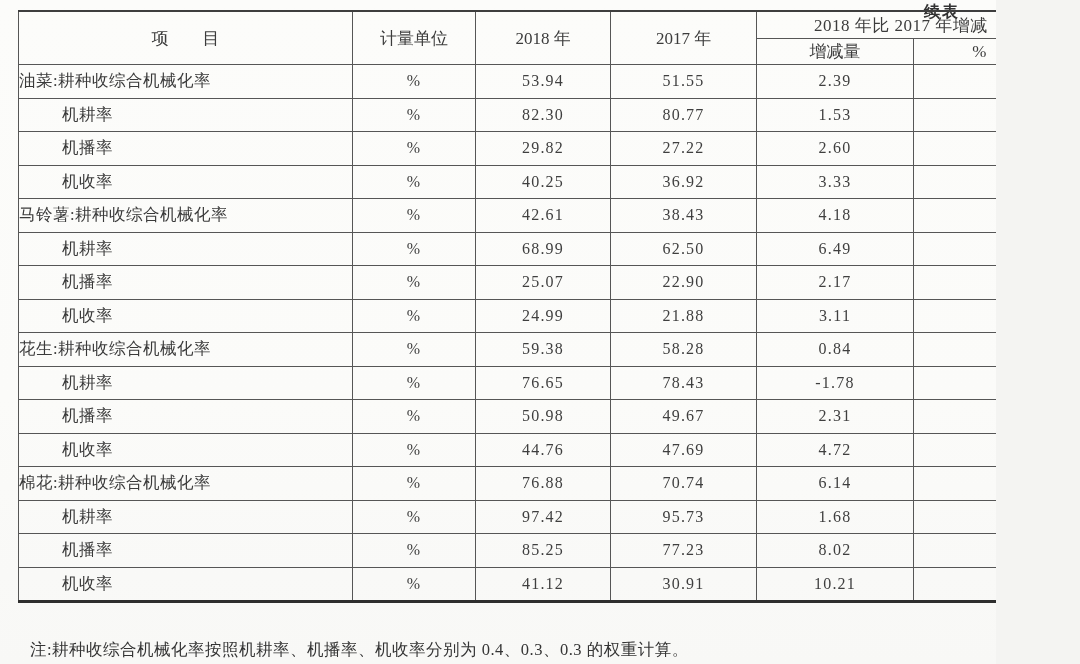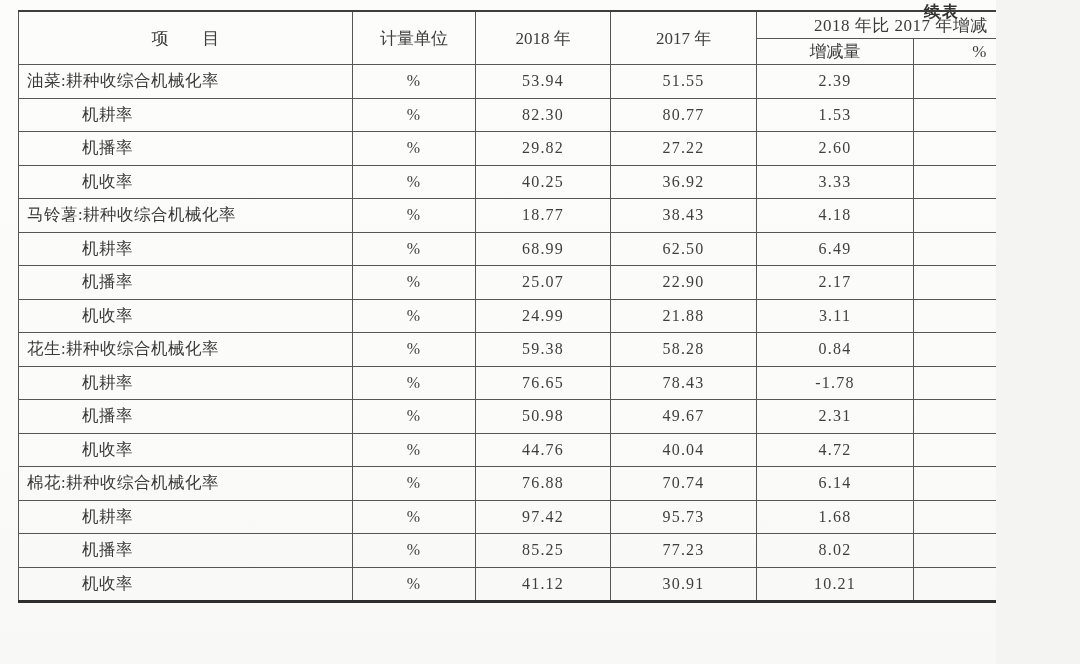--- a/index.html
+++ b/index.html
@@ -44,24 +44,24 @@
 
   thead th { font-size: 17px; color: #3c3c3c; text-align: center; }
   thead tr:first-child th { height: 26px; }
   thead tr:last-child th { height: 25px; margin-top: 32px; }
   th.c-change { letter-spacing: 0.5px; margin-top: 16px; }
 
   tbody td { height: 32.5px; font-size: 16px; }
   td.item {
     text-align: left;
     font-size: 16.5px;
-    padding-left: 8px;
+    padding-left: 0;
     letter-spacing: 0.5px;
   }
-  td.item.indent { padding-left: 63px; }
+  td.item.indent { padding-left: 43px; }
   td.num {
     text-align: center;
     letter-spacing: 1.2px;
     color: #3f3f3f;
   }
   .note {
     position: absolute;
     left: 30px; top: 639px;
     font-size: 16.5px;
     letter-spacing: 0.5px;
@@ -126,21 +126,21 @@
     <td class="item indent">机收率</td>
     <td class="num">%</td>
     <td class="num">40.25</td>
     <td class="num">36.92</td>
     <td class="num">3.33</td>
     <td class="num"></td>
   </tr>
         <tr>
     <td class="item">马铃薯:耕种收综合机械化率</td>
     <td class="num">%</td>
-    <td class="num">18.77</td>
+    <td class="num">42.61</td>
     <td class="num">38.43</td>
     <td class="num">4.18</td>
     <td class="num"></td>
   </tr>
         <tr>
     <td class="item indent">机耕率</td>
     <td class="num">%</td>
     <td class="num">68.99</td>
     <td class="num">62.50</td>
     <td class="num">6.49</td>
@@ -183,21 +183,21 @@
     <td class="num">%</td>
     <td class="num">50.98</td>
     <td class="num">49.67</td>
     <td class="num">2.31</td>
     <td class="num"></td>
   </tr>
         <tr>
     <td class="item indent">机收率</td>
     <td class="num">%</td>
     <td class="num">44.76</td>
-    <td class="num">40.04</td>
+    <td class="num">47.69</td>
     <td class="num">4.72</td>
     <td class="num"></td>
   </tr>
         <tr>
     <td class="item">棉花:耕种收综合机械化率</td>
     <td class="num">%</td>
     <td class="num">76.88</td>
     <td class="num">70.74</td>
     <td class="num">6.14</td>
     <td class="num"></td>
@@ -222,14 +222,15 @@
     <td class="item indent">机收率</td>
     <td class="num">%</td>
     <td class="num">41.12</td>
     <td class="num">30.91</td>
     <td class="num">10.21</td>
     <td class="num"></td>
   </tr>
       </tbody>
   </table>
 
+  <div class="note">注:耕种收综合机械化率按照机耕率、机播率、机收率分别为 0.4、0.3、0.3 的权重计算。</div>
 
 </div>
 
 </body></html>

